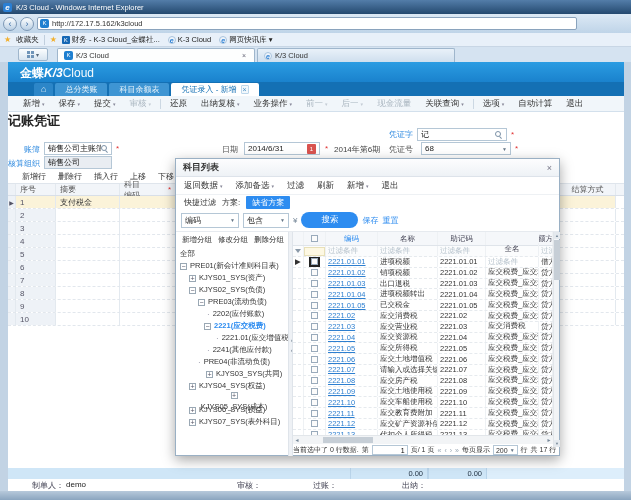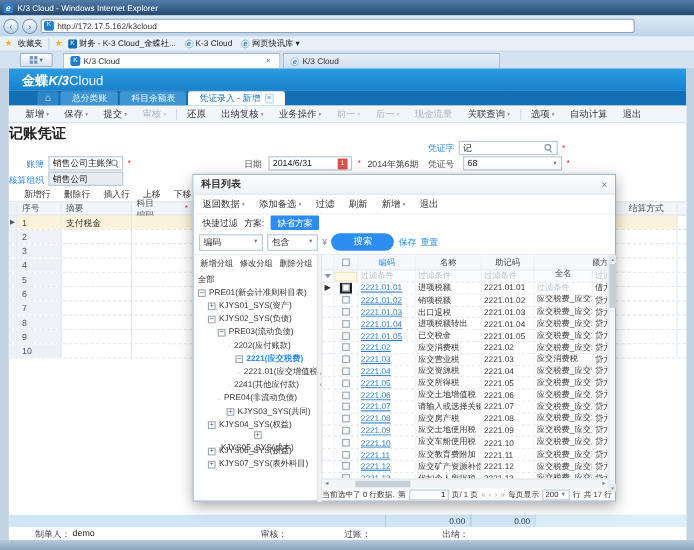--- a/index.html
+++ b/index.html
@@ -522,21 +522,21 @@
               <span class="tlabel">KJYS02_SYS(负债)</span>
             </div>
             <div class="tree-item" style="padding-left: 22px;">
               <span class="ebox">−</span>
               <span class="tlabel">PRE03(流动负债)</span>
             </div>
             <div class="tree-item" style="padding-left: 31px;">
               <span class="tdot">·</span>
               <span class="tlabel">2202(应付账款)</span>
             </div>
-            <div class="tree-item sel" style="padding-left: 38px;">
+            <div class="tree-item sel" style="padding-left: 28px;">
               <span class="ebox">−</span>
               <span class="tlabel" style="font-weight: bold;">2221(应交税费)</span>
             </div>
             <div class="tree-item" style="padding-left: 40px;">
               <span class="tdot">·</span>
               <span class="tlabel">2221.01(应交增值税)</span>
             </div>
             <div class="tree-item" style="padding-left: 31px;">
               <span class="tdot">·</span>
               <span class="tlabel">2241(其他应付款)</span>

